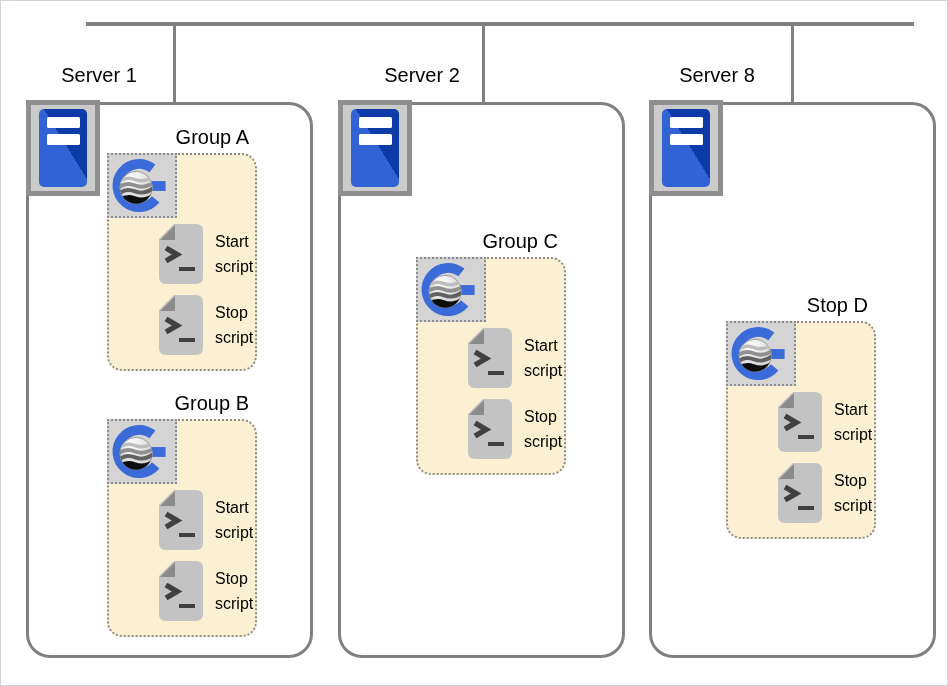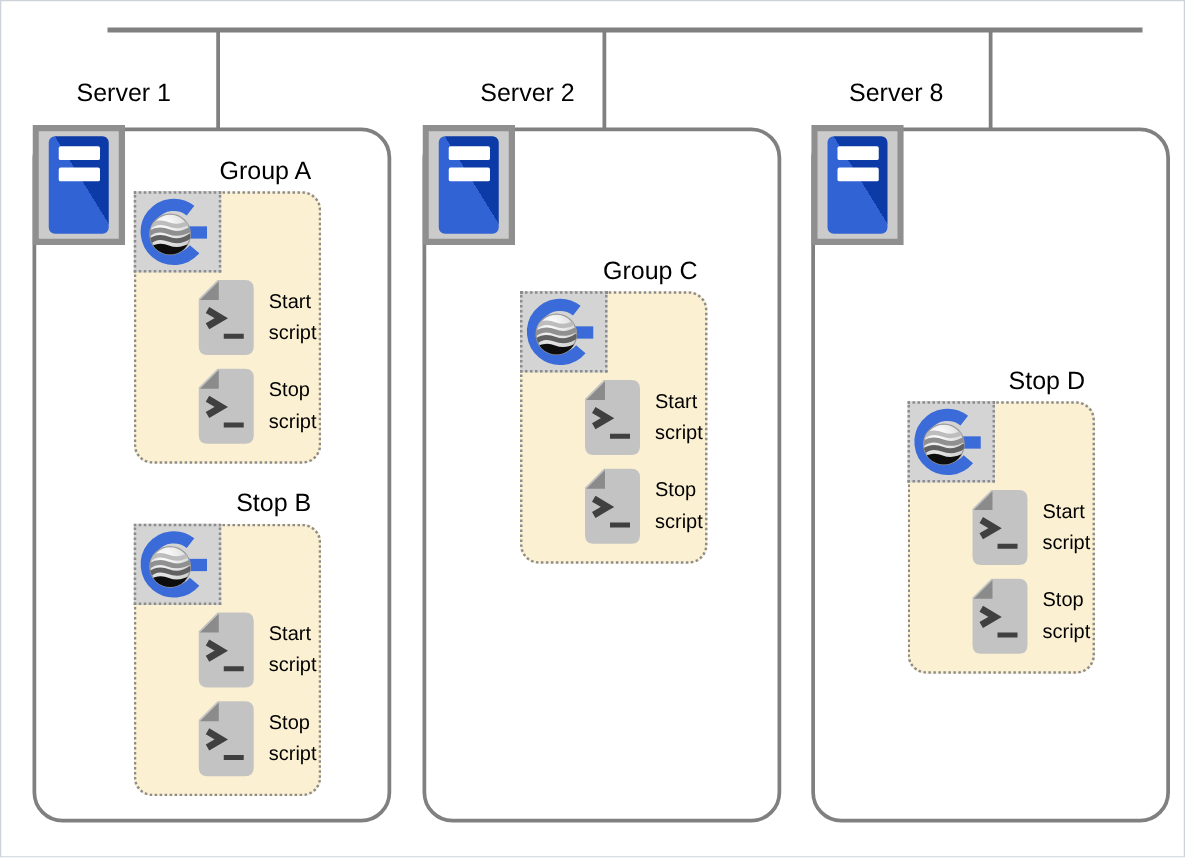--- a/index.html
+++ b/index.html
@@ -158,21 +158,21 @@
       </div>
       <div class="script" style="top:139px">
         <svg>
             <use href="#sym-script"></use>
           </svg>
         <div class="script-label">Stop script</div>
       </div>
     </div>
 
     <div class="group" style="left:78px; top:314px">
-      <div class="grp-label">Stop B</div>
+      <div class="grp-label">Group B</div>
       <div class="gbox">
         <svg>
             <use href="#sym-glogo"></use>
           </svg>
       </div>
       <div class="script" style="top:68px">
         <svg>
             <use href="#sym-script"></use>
           </svg>
         <div class="script-label">Start script</div>
@@ -186,21 +186,21 @@
     </div>
   </div>
 
   <div class="server" style="left:337px">
     <div class="srv-icon">
       <svg>
           <use href="#sym-server"></use>
         </svg>
     </div>
 
-    <div class="group" style="left:75px; top:128px">
+    <div class="group" style="left:75px; top:152px">
       <div class="grp-label">Group C</div>
       <div class="gbox">
         <svg>
             <use href="#sym-glogo"></use>
           </svg>
       </div>
       <div class="script" style="top:68px">
         <svg>
             <use href="#sym-script"></use>
           </svg>

